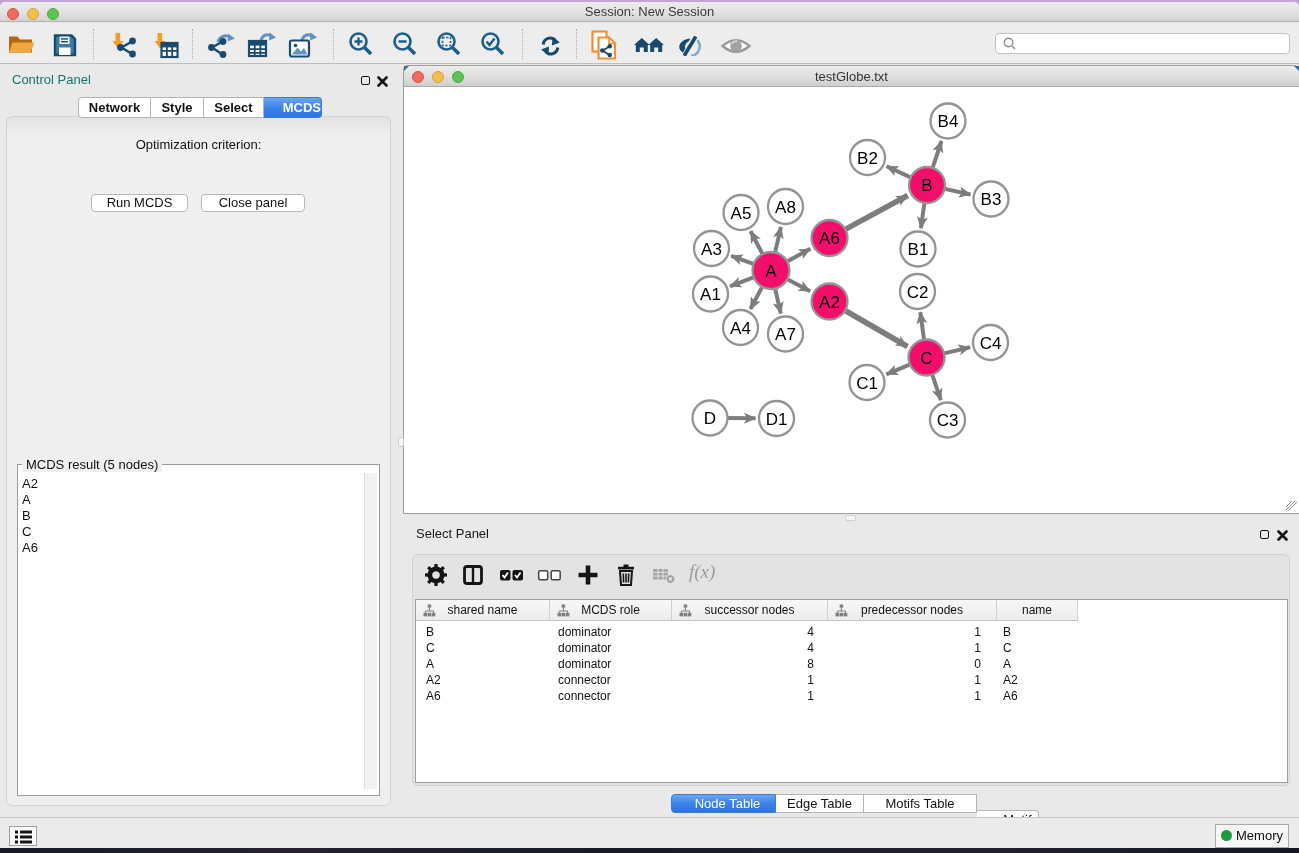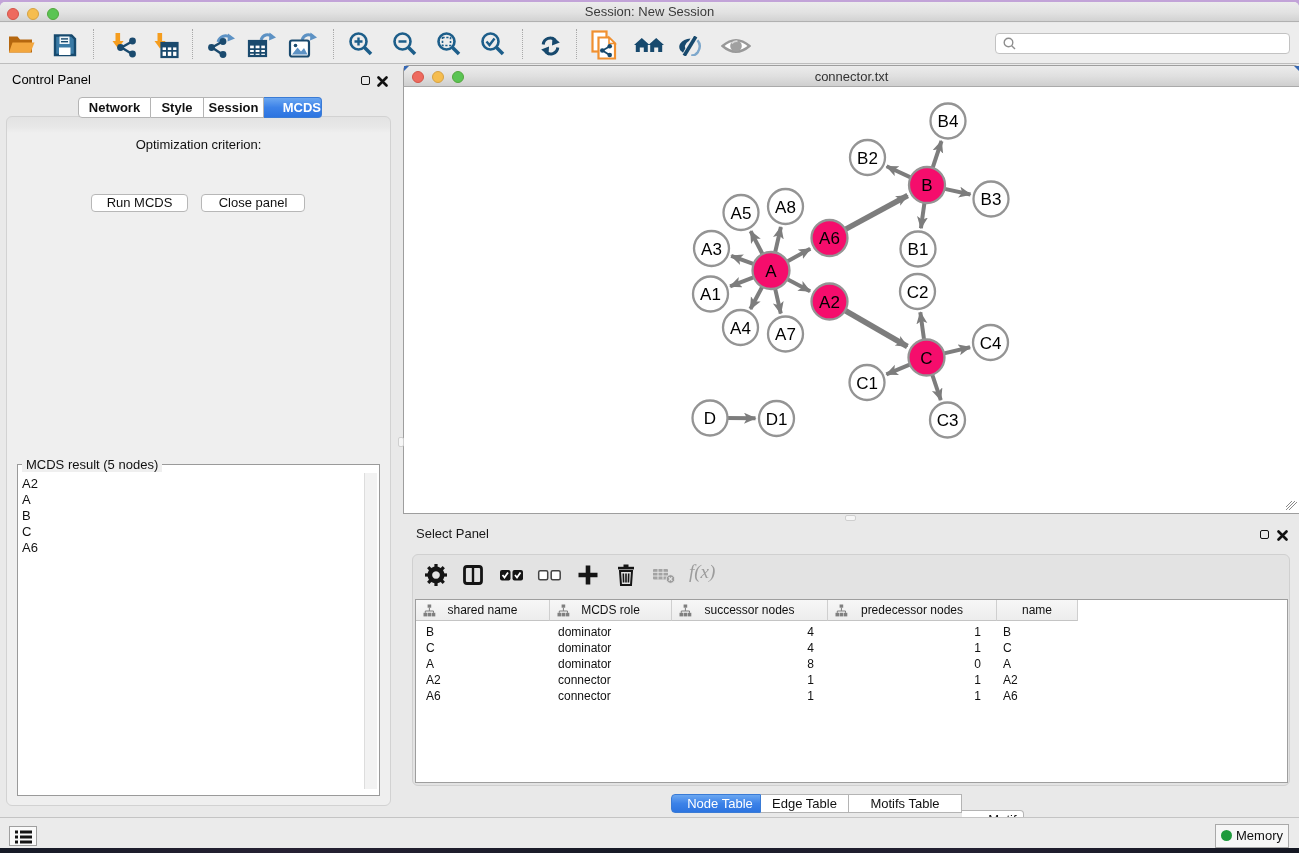--- a/index.html
+++ b/index.html
@@ -7,21 +7,21 @@
 .abs{position:absolute;}
 #desktop-top{left:0;top:0;width:1299px;height:8px;background:#c2a3d8;}
 #win{left:0;top:2px;width:1299px;height:846px;background:#e9e9e9;border-radius:5px 5px 0 0;overflow:hidden;}
 #titlebar{left:0;top:0;width:1299px;height:20px;background:linear-gradient(180deg,#ececec 0%,#e2e2e2 55%,#d2d2d2 100%);border-bottom:1px solid #b1b1b1;border-radius:5px 5px 0 0;}
 #titlebar .title{width:100%;text-align:center;font-size:13px;color:#3a3a3a;line-height:20px;}
 .tl{border-radius:50%;width:12px;height:12px;}
 #toolbar{left:0;top:21px;width:1299px;height:41px;background:#ededed;border-bottom:1px solid #bdbdbd;}
 .tsep{top:6px;width:0;height:30px;border-left:1px dotted #a9a9a9;}
 #searchbox{left:995px;top:31px;width:295px;height:21px;background:#fff;border:1px solid #c2c2c2;border-radius:4px;}
 
-#cp-title{left:12px;top:70px;font-size:13px;color:#000000;}
+#cp-title{left:12px;top:70px;font-size:13px;color:#0f766e;}
 .wbtn-sq{width:9px;height:9px;border:1.6px solid #111;border-radius:2px;}
 #cp-tabs{left:78px;top:95px;height:21px;font-weight:bold;}
 .tab{float:left;height:21px;line-height:20px;font-size:13px;text-align:center;background:#fff;border:1px solid #b4b4b4;border-left:none;color:#111;}
 .tab.first{border-left:1px solid #b4b4b4;border-radius:4px 0 0 4px;}
 .tab.last{border-radius:0 4px 4px 0;text-align:right;}
 #bt-tabs .tab{height:19px;line-height:18px;}
 .tab.sel{background:linear-gradient(180deg,#6ba7f1 0%,#3c82e8 50%,#2c74e0 100%);color:#fff;border-color:#3a7bd5;}
 #cp-content{left:6px;top:114px;width:385px;height:690px;background:linear-gradient(180deg,#e3e3e3 0,#e8e8e8 10px,#efefef 16px,#efefef 100%);border:1px solid #d2d2d2;border-radius:6px;}
 #opt-label{left:0;top:135px;width:397px;text-align:center;font-size:13px;color:#111;}
 #dropdown{left:43px;top:157px;width:311px;height:21px;background:#fff;border:1px solid #b0b0b0;border-radius:5px;}
@@ -209,38 +209,38 @@
 
   <div class="abs" id="cp-title">Control Panel</div>
   <div class="abs wbtn-sq" style="left:361px;top:74px;"></div>
   <svg class="abs" style="left:377px;top:73.5px;" width="11" height="11">
       <path d="M1.5 1.5 L9.5 9.5 M9.5 1.5 L1.5 9.5" stroke="#111" stroke-width="2.6" stroke-linecap="round"></path>
     </svg>
   <div class="abs" id="cp-content"></div>
   <div class="abs" id="cp-tabs">
     <div class="tab first" style="width:73px;">Network</div>
     <div class="tab" style="width:53px;">Style</div>
-    <div class="tab" style="width:60px;">Session</div>
+    <div class="tab" style="width:60px;">Select</div>
     <div class="tab sel last" style="width:58px;">MCDS</div>
   </div>
   <div class="abs" id="opt-label">Optimization criterion:</div>
   <div class="abs btn" style="left:91px;top:192px;width:97px;height:18px;">Run MCDS</div>
   <div class="abs btn" style="left:201px;top:192px;width:104px;height:18px;">Close panel</div>
   <div class="abs" id="mcds-box">
       <div id="mcds-scroll"></div>
     </div>
   <div class="abs" id="mcds-legend">MCDS result (5 nodes)</div>
   <div class="mcds-item" style="left:22px;top:474px;position:absolute;">A2</div>
   <div class="mcds-item" style="left:22px;top:490px;position:absolute;">A</div>
   <div class="mcds-item" style="left:22px;top:506px;position:absolute;">B</div>
   <div class="mcds-item" style="left:22px;top:522px;position:absolute;">C</div>
   <div class="mcds-item" style="left:22px;top:538px;position:absolute;">A6</div>
 
   <div class="abs" id="iwin-title">
-    <div class="title">connector.txt</div>
+    <div class="title">testGlobe.txt</div>
     <div class="abs tl" style="left:8px;top:5px;background:#ee6a5f;border:1px solid #d35549;"></div>
     <div class="abs tl" style="left:28px;top:5px;background:#f5bd4f;border:1px solid #d6a243;"></div>
     <div class="abs tl" style="left:48px;top:5px;background:#5bc454;border:1px solid #53a73e;"></div>
     <div class="abs" style="left:0;top:0;width:0;height:0;border-left:5px solid #3668b4;border-bottom:5px solid transparent;"></div>
     <div class="abs" style="right:0;top:0;width:0;height:0;border-right:5px solid #3668b4;border-bottom:5px solid transparent;"></div>
   </div>
   <div class="abs" id="canvas">
   <svg width="895" height="426" viewBox="404 86 895 426" style="position:absolute;left:0;top:0;">
     <defs>
       <marker id="arw" markerWidth="14" markerHeight="12" refX="11.5" refY="5.5" orient="auto" markerUnits="userSpaceOnUse">
@@ -465,21 +465,21 @@
         <div class="trow" style="left:412px;top:72px;width:153px;text-align:right;">1</div>
         <div class="trow" style="left:587px;top:72px;">A2</div>
       <div class="trow" style="left:10px;top:88px;">A6</div>
         <div class="trow" style="left:142px;top:88px;">connector</div>
         <div class="trow" style="left:256px;top:88px;width:142px;text-align:right;">1</div>
         <div class="trow" style="left:412px;top:88px;width:153px;text-align:right;">1</div>
         <div class="trow" style="left:587px;top:88px;">A6</div>
     </div>
   </div>
   <div class="abs" id="bt-tabs">
-    <div class="tab first sel" style="width:90px;padding-left:8px;">Node Table</div>
+    <div class="tab first sel" style="width:105px;padding-left:8px;">Node Table</div>
     <div class="tab" style="width:88px;">Edge Table</div>
     <div class="tab" style="width:113px;">Motifs Table</div>
     <div class="tab last" style="width:62px;margin-top:16px;">Motifs</div>
   </div>
   <div class="abs" id="statusbar"></div>
   <div class="abs" id="listbtn">
       <svg width="26" height="18" style="position:absolute;left:5px;top:2px;">
         <g fill="#151515">
           <rect x="0" y="1.5" width="3" height="3"></rect>
           <rect x="5" y="1.5" width="12" height="3"></rect>

